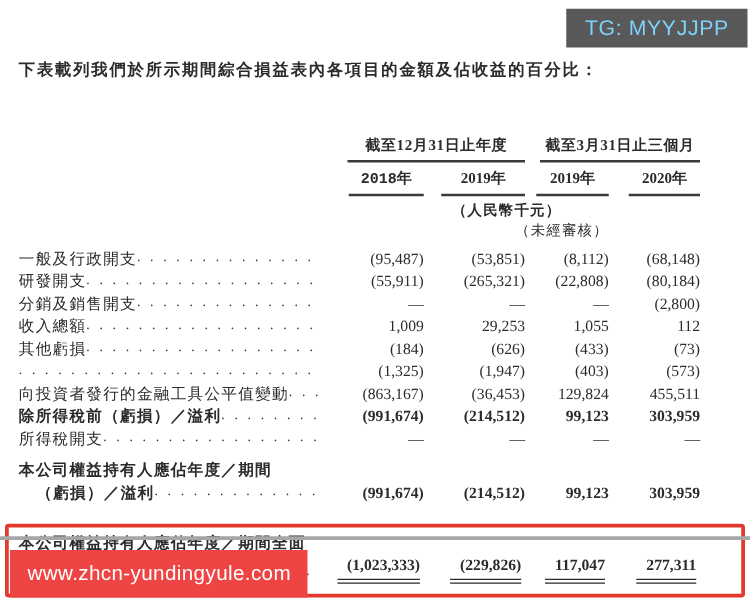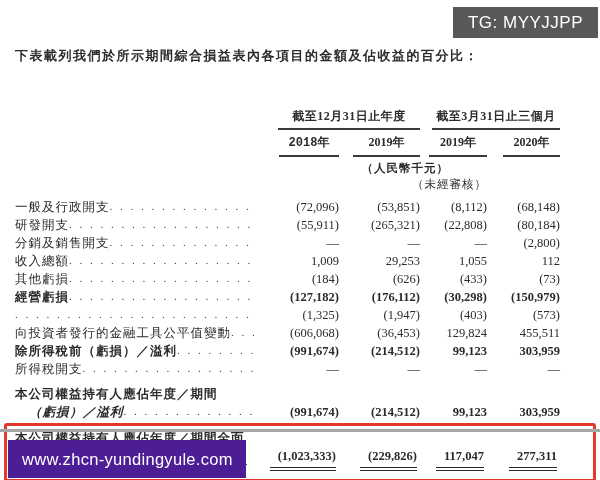--- a/index.html
+++ b/index.html
@@ -8,27 +8,27 @@
     position: relative;
     background: #ffffff;
     color: #2b2b2b;
     font-family: "Liberation Serif", serif;
     overflow: hidden;
   }
 
   
   .tg-banner {
     position: absolute; top: 7px; right: 2px; height: 31px;
-    background: #595959; color: #ffffff;
+    background: #595959; color: #7dd3fc;
     font-family: "Liberation Sans", sans-serif; font-size: 17px; letter-spacing: .5px;
     display: flex; align-items: center; padding: 0 15px;
   }
   .site-banner {
     position: absolute; top: 440px; left: 8px; width: 238px; height: 38px;
-    background: #4c1d95; color: #fff;
+    background: #ef4444; color: #fff;
     font-family: "Liberation Sans", sans-serif; font-size: 16.5px; letter-spacing: .3px;
     display: flex; align-items: center; padding-left: 14px;
   }
   .divider {
     position: absolute; top: 429px; left: 0; width: 600px; height: 3px;
     background: #a6a6a6;
   }
 
   .intro {
     position: absolute; top: 48px; left: 15px; right: 12px;
@@ -58,34 +58,34 @@
   .yc3 .yline { margin-left: 1px; }  .yc4 .yline { margin-left: 16px; }
   .note1 { text-align: right; padding-right: 111px; font-size: 11.5px; font-weight: bold; letter-spacing: 1px; margin-top: 4px; }
   .note2 { text-align: right; padding-right: 73px; font-size: 11.5px; font-weight: normal; letter-spacing: 1px; margin-top: 1px; }
 
   .rows { margin-top: 6px; }
   .row-block.gap-before { margin-top: 7px; }
   .row-block.bold { font-weight: bold; }
   .line1 { line-height: 18px; letter-spacing: 1px; white-space: nowrap; }
   .row { display: flex; align-items: flex-end; line-height: 18px; }
   .lbl { letter-spacing: 1px; white-space: nowrap; flex-shrink: 0; }
-  .lbl.indent { margin-left: 14px; font-style: italic; }
+  .lbl.indent { margin-left: 14px; }
   .lead {
     flex: 1 1 0; min-width: 0; overflow: hidden; white-space: nowrap;
     color: #3a3a3a; font-size: 11px; letter-spacing: 2.5px; font-weight: normal;
     transform: translateY(-1px);
   }
   .lead::after { content: ". . . . . . . . . . . . . . . . . . . . . . . . . . . . . . . . . . . . . . . . . . . ."; }
   .cell { flex-shrink: 0; text-align: right; white-space: nowrap; }
   .c1 { width: 84px; } .c2 { width: 81px; } .c3 { width: 59px; margin-left: 8px; } .c4 { width: 73px; }
 
   .hl-box {
     position: relative; left: -11px; width: 592px;
     border: 3px solid #e2392c; border-radius: 3px;
-    margin-top: 2px; padding: 3px 36px 8px 8px;
+    margin-top: 16px; padding: 3px 36px 8px 8px;
   }
   .ddu { display: inline-block; border-bottom: 4px double #2b2b2b; padding: 0 0 2px 8px; }
 </style>
 </head>
 <body>
 
 <div class="tg-banner">
   <span>TG: MYYJJPP</span>
 </div>
 
@@ -118,21 +118,21 @@
   </div>
   <div class="note1">（人民幣千元）</div>
   <div class="note2">（未經審核）</div>
 
   <div class="rows">
   <div class="row-block">
 
     <div class="row">
       <span class="lbl">一般及行政開支</span>
       <span class="lead"></span>
-      <span class="cell c1">(72,096)</span>
+      <span class="cell c1">(95,487)</span>
       <span class="cell c2">(53,851)</span>
       <span class="cell c3">(8,112)</span>
       <span class="cell c4">(68,148)</span>
     </div>
   </div>
 
   <div class="row-block">
 
     <div class="row">
       <span class="lbl">研發開支</span>
@@ -173,49 +173,38 @@
     <div class="row">
       <span class="lbl">其他虧損</span>
       <span class="lead"></span>
       <span class="cell c1">(184)</span>
       <span class="cell c2">(626)</span>
       <span class="cell c3">(433)</span>
       <span class="cell c4">(73)</span>
     </div>
   </div>
 
-  <div class="row-block bold">
-
-    <div class="row">
-      <span class="lbl">經營虧損</span>
-      <span class="lead"></span>
-      <span class="cell c1">(127,182)</span>
-      <span class="cell c2">(176,112)</span>
-      <span class="cell c3">(30,298)</span>
-      <span class="cell c4">(150,979)</span>
-    </div>
-  </div>
 
   <div class="row-block">
 
     <div class="row">
       <span class="lead"></span>
       <span class="cell c1">(1,325)</span>
       <span class="cell c2">(1,947)</span>
       <span class="cell c3">(403)</span>
       <span class="cell c4">(573)</span>
     </div>
   </div>
 
   <div class="row-block">
 
     <div class="row">
       <span class="lbl">向投資者發行的金融工具公平值變動</span>
       <span class="lead"></span>
-      <span class="cell c1">(606,068)</span>
+      <span class="cell c1">(863,167)</span>
       <span class="cell c2">(36,453)</span>
       <span class="cell c3">129,824</span>
       <span class="cell c4">455,511</span>
     </div>
   </div>
 
   <div class="row-block bold">
 
     <div class="row">
       <span class="lbl">除所得稅前（虧損）／溢利</span>

